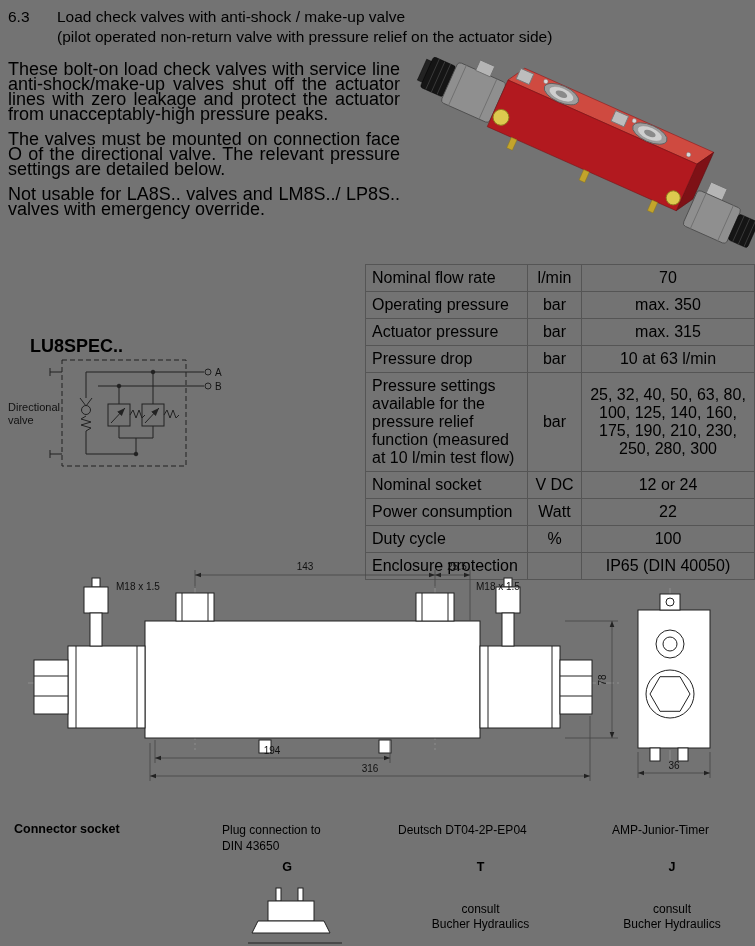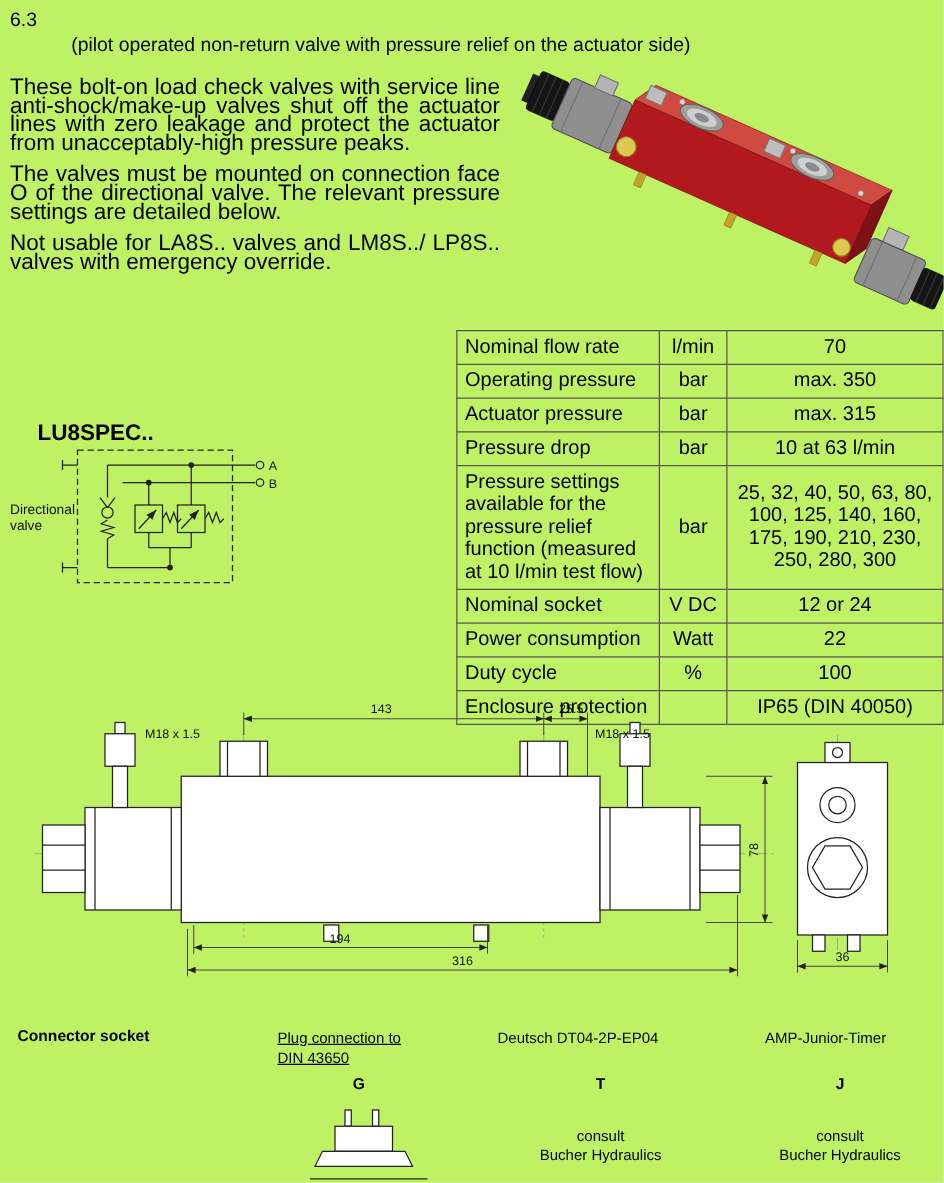--- a/index.html
+++ b/index.html
@@ -1,18 +1,18 @@
 <!DOCTYPE html>
 <html><head>
 <meta charset="utf-8">
 <style>
   * { margin:0; padding:0; box-sizing:border-box; }
   html,body { width:755px; height:946px; }
   body { font-family:"Liberation Sans","DejaVu Sans",sans-serif; background:#fff; color:#000; }
-  .page { position:relative; width:755px; height:946px; overflow:hidden; background:#bef264; }
+  .page { position:relative; width:755px; height:946px; overflow:hidden; background:#737373; }
   .abs { position:absolute; }
 
   .title-row { left:8px; top:8px; font-size:15.5px; display:flex; }
   .title-num { width:49px; }
   .subtitle { left:57px; top:28px; font-size:15.5px; }
 
   .intro { left:8px; top:62px; width:392px; font-size:18px; line-height:15px; text-align:justify; }
   .intro p { margin-bottom:10px; }
 
   table.spec { left:365px; top:264px; width:390px; border-collapse:collapse; font-size:16px; }
@@ -32,20 +32,21 @@
   svg text { font-family:"Liberation Sans","DejaVu Sans",sans-serif; font-size:10px; fill:#111; }
   svg text.big { font-size:11px; }
 </style>
 </head>
 <body>
 
 <div class="page">
 
   <div class="abs title-row">
     <span class="title-num">6.3</span>
+    <span>Load check valves with anti-shock / make-up valve</span>
   </div>
   <div class="abs subtitle">(pilot operated non-return valve with pressure relief on the actuator side)</div>
 
   <div class="abs intro">
     <p>These bolt-on load check valves with service line anti-shock/make-up valves shut off the actuator lines with zero leakage and protect the actuator from unacceptably-high pressure peaks.</p>
     <p>The valves must be mounted on connection face O of the directional valve. The relevant pressure settings are detailed below.</p>
     <p>Not usable for LA8S.. valves and LM8S../ LP8S.. valves with emergency override.</p>
   </div>
 
   <svg class="abs" style="left:410px; top:46px;" width="345" height="212" viewBox="0 0 345 212">
@@ -274,21 +275,21 @@
     <text x="96" y="32">M18 x 1.5</text>
     <text x="456" y="32">M18 x 1.5</text>
     <text x="252" y="196" text-anchor="middle">194</text>
     <text x="350" y="214" text-anchor="middle">316</text>
     <text transform="translate(586,122) rotate(-90)" text-anchor="middle">78</text>
     <text x="654" y="211" text-anchor="middle">36</text>
   </svg>
 
   <div class="abs conn-head">Connector socket</div>
 
-  <div class="abs conn-col" style="left:222px; top:822px; width:130px;text-decoration:underline;">
+  <div class="abs conn-col" style="left:222px; top:822px; width:130px;">
     <div>Plug connection to</div>
     <div>DIN 43650</div>
   </div>
   <div class="abs conn-code" style="left:222px; top:860px; width:130px;">G</div>
 
   <div class="abs conn-col" style="left:398px; top:822px; width:165px;">
     <div>Deutsch DT04-2P-EP04</div>
   </div>
   <div class="abs conn-code" style="left:398px; top:860px; width:165px;">T</div>
   <div class="abs conn-note" style="left:398px; top:902px; width:165px;">

